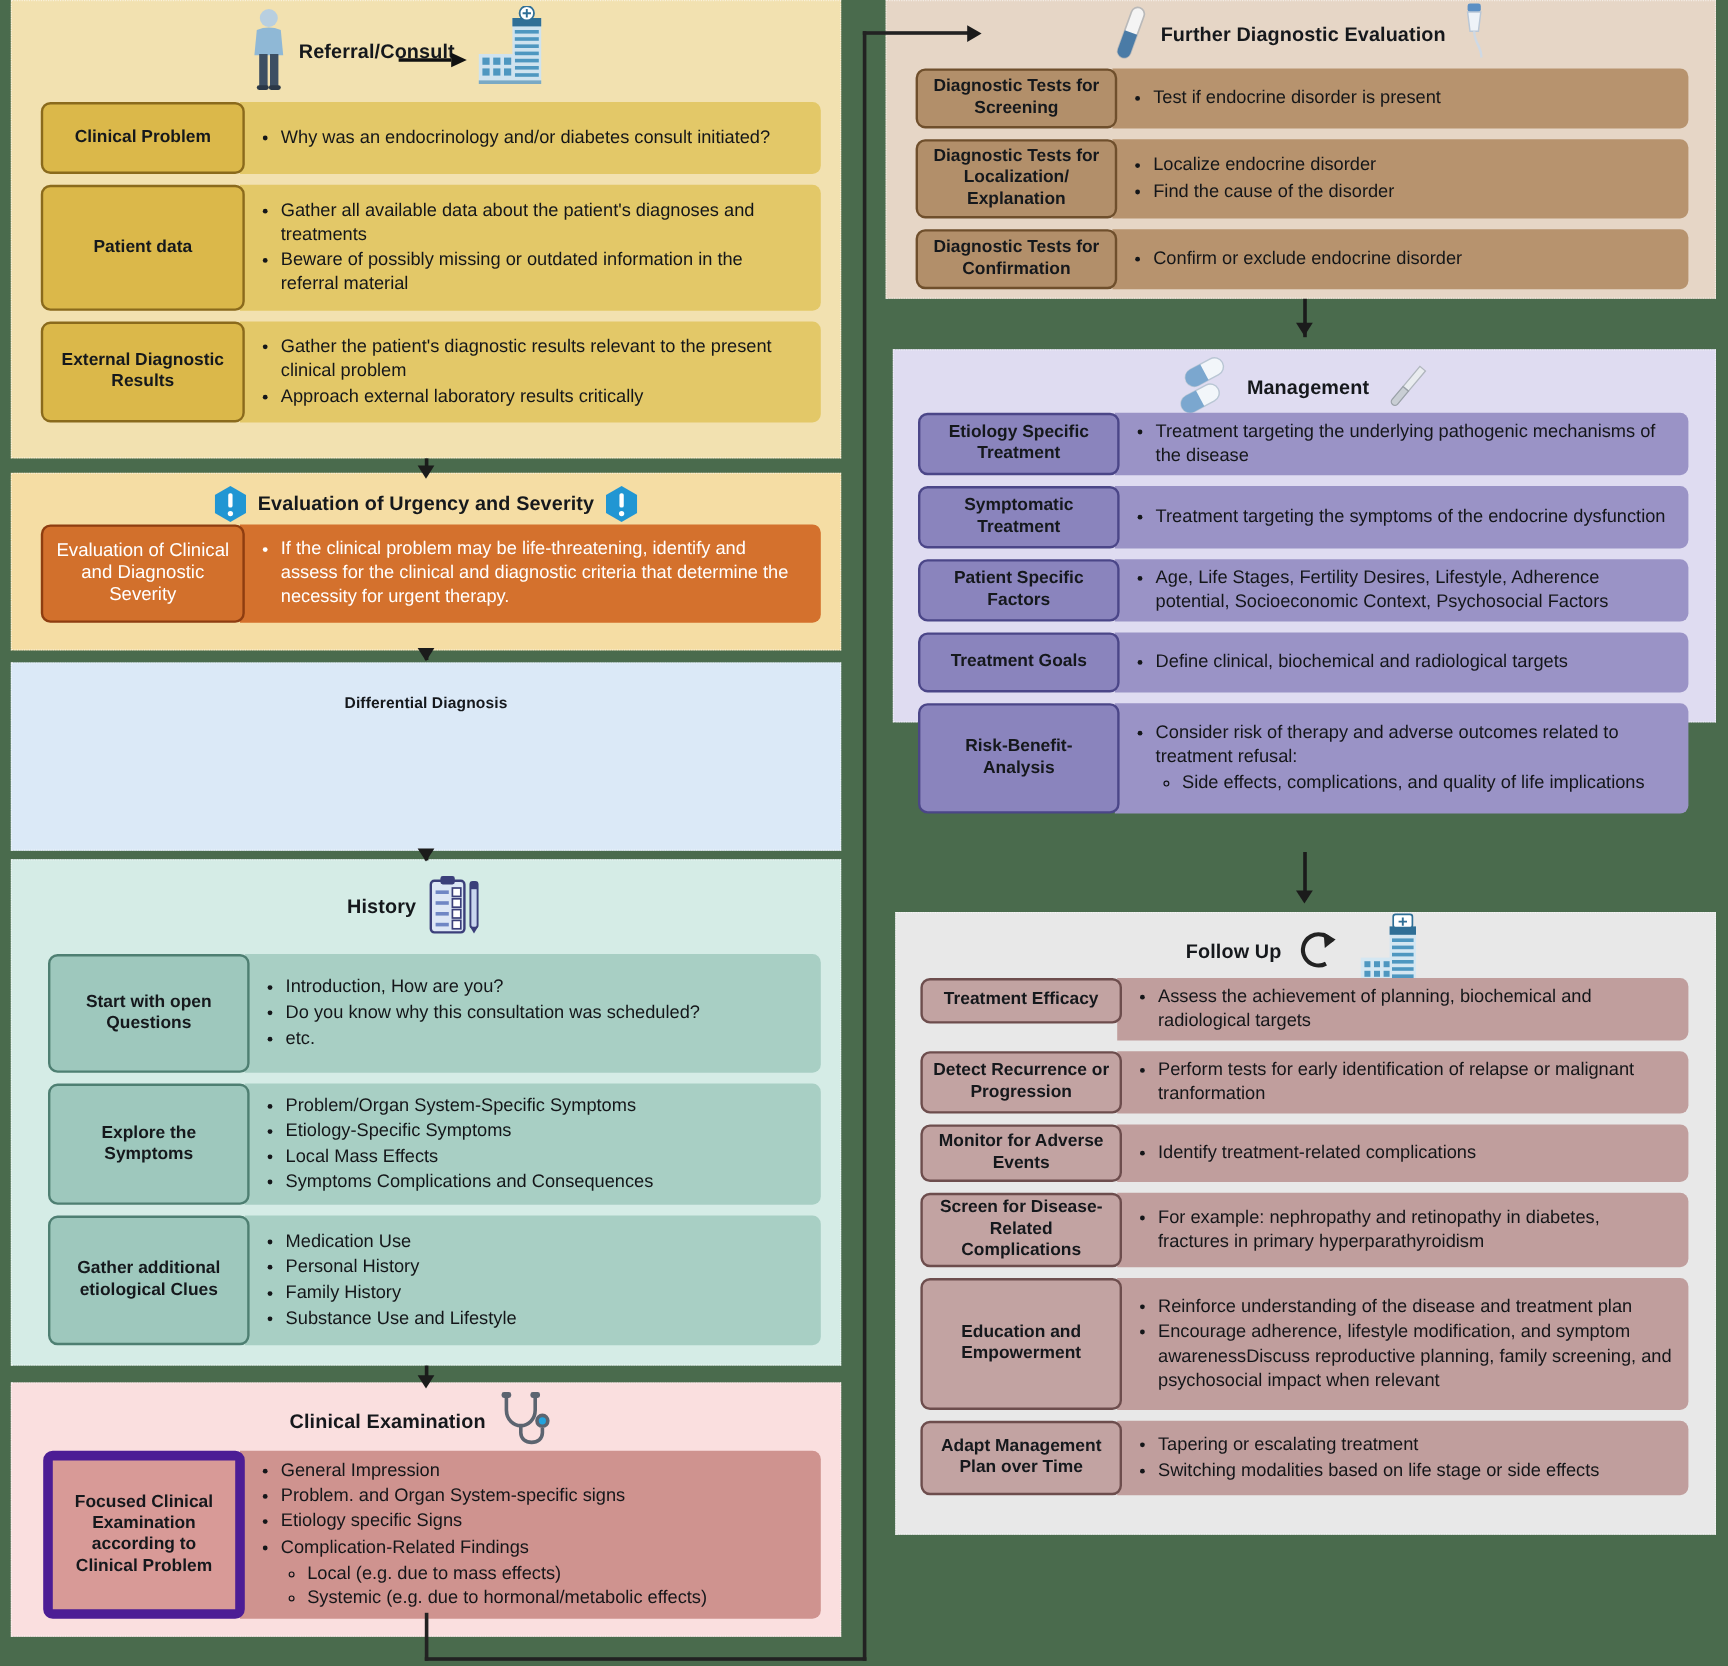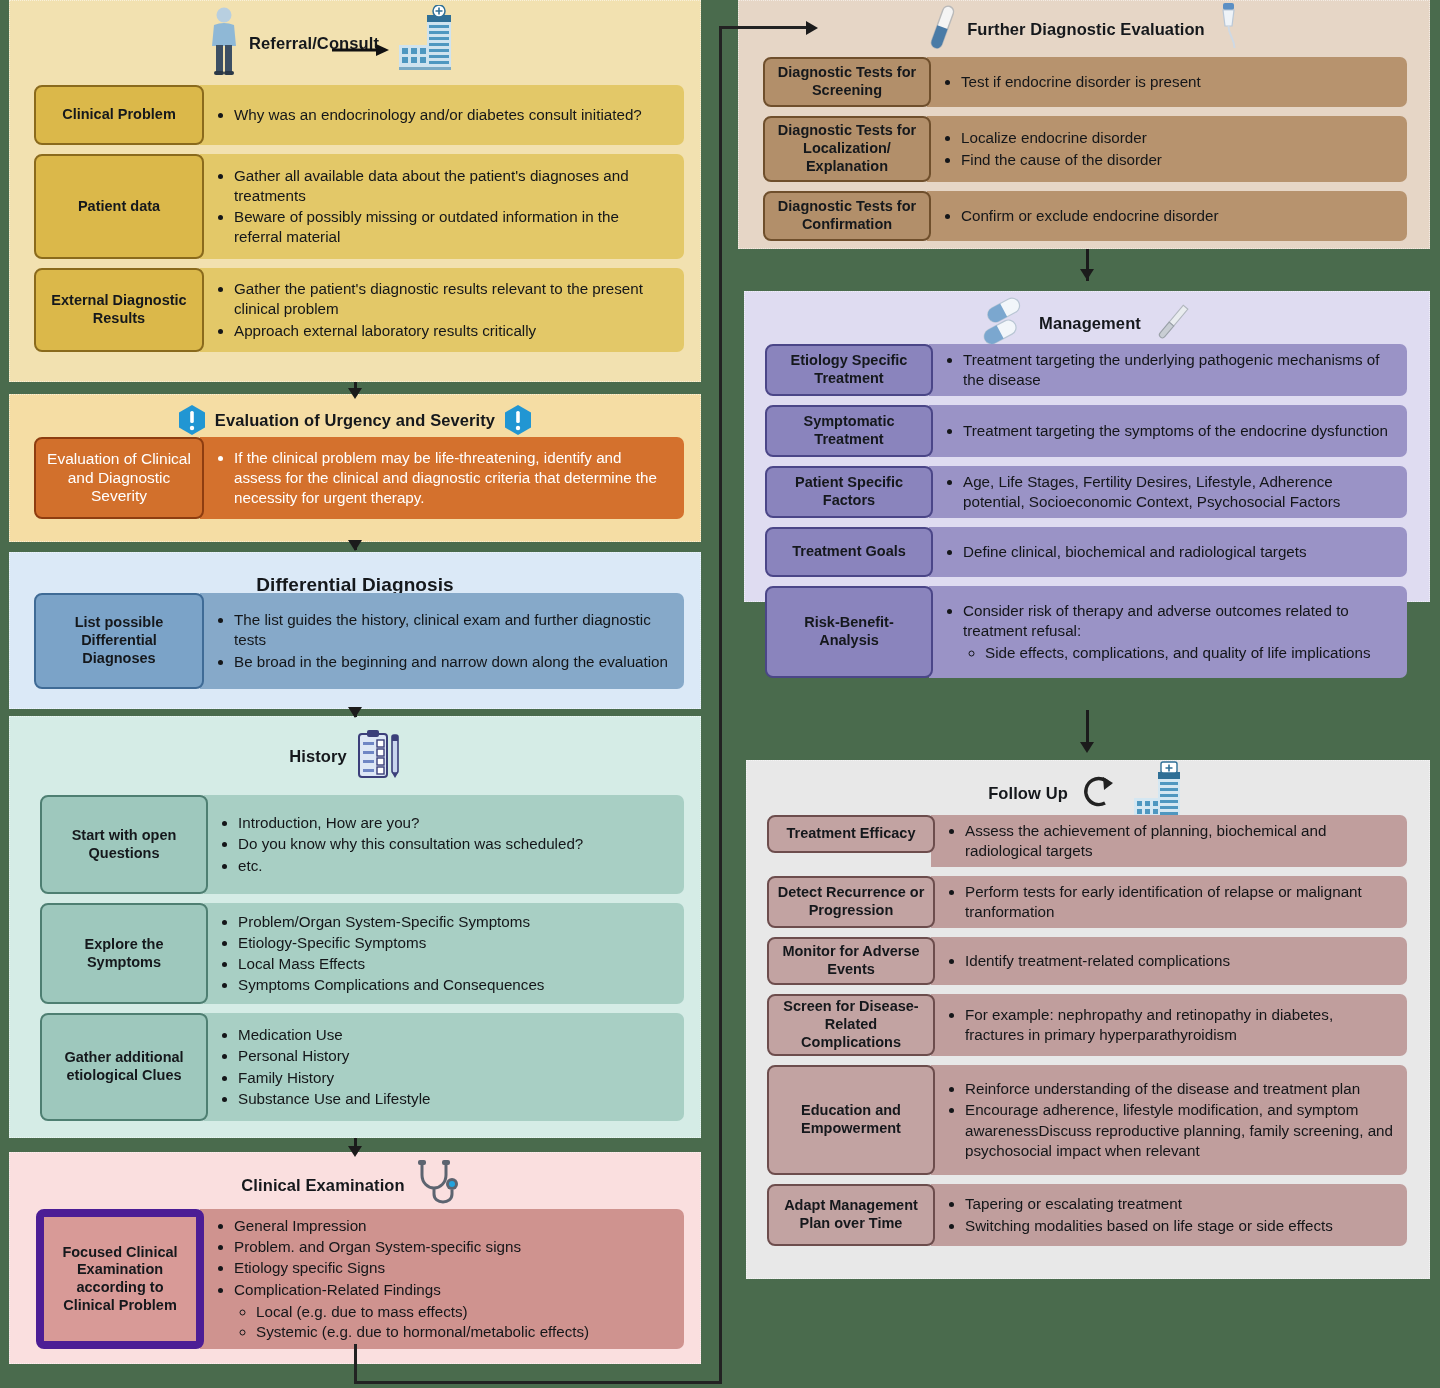--- a/index.html
+++ b/index.html
@@ -69,21 +69,21 @@
   #p-urgency .panel-head { height:42px; padding-top:8px; }
   #p-urgency .panel-title { font-size:16.5px; }
   #p-urgency .rows { padding:0 16px 0 24px; }
   #p-urgency .lbl { background:#d2702c; border:2px solid #8e3d10; width:170px; color:#fff; font-weight:400; font-size:15.5px; }
   #p-urgency .body { background:#d4712d; }
   #p-urgency .body .plain, #p-urgency ul.bl > li { color:#fff; }
 
   
   #p-diff { left:9px; top:552px; width:692px; height:157px; background:#dbe9f7; }
   #p-diff .panel-head { height:40px; padding-top:8px; }
-  #p-diff .panel-title { font-size:19px;margin-top:16px; }
+  #p-diff .panel-title { font-size:13px;margin-top:16px; }
   #p-diff .rows { padding:0 16px 0 24px; }
   #p-diff .lbl { background:#7ba3c8; border:2px solid #3f6b96; width:170px; }
   #p-diff .body { background:#86a9c9; }
 
   
   #p-history { left:9px; top:716px; width:692px; height:422px; background:#d5ece6; }
   #p-history .panel-head { height:78px; padding-right:20px; }
   #p-history .panel-title { font-size:16.5px; }
   #p-history .rows { padding:0 16px 0 30px; }
   #p-history .lbl { background:#9ec8bd; border:2px solid #4e7f72; width:168px; }
@@ -252,31 +252,20 @@
             </ul>
         </div>
       </div>
     </div>
   </div>
 
   <div class="panel" id="p-diff">
     <div class="panel-head">
       <span class="panel-title">Differential Diagnosis</span>
     </div>
-    <div class="rows">
-      <div class="row">
-        <div class="lbl" style="height:96px">List possible Differential Diagnoses</div>
-        <div class="body" style="height:96px">
-          <ul class="bl">
-            <li>The list guides the history, clinical exam and further diagnostic tests</li>
-            <li>Be broad in the beginning and narrow down along the evaluation</li>
-          </ul>
-        </div>
-      </div>
-    </div>
   </div>
 
   <div class="panel" id="p-history">
     <div class="panel-head">
       <span class="panel-title">History</span>
       <span class="icon">
         <svg width="44" height="50" viewBox="0 0 44 50">
           <rect x="2" y="5" width="28" height="43" rx="3" fill="#dde7f5" stroke="#3b3f7a" stroke-width="2"></rect>
           <rect x="10" y="1" width="12" height="7" rx="2" fill="#3b3f7a"></rect>
           <g>

